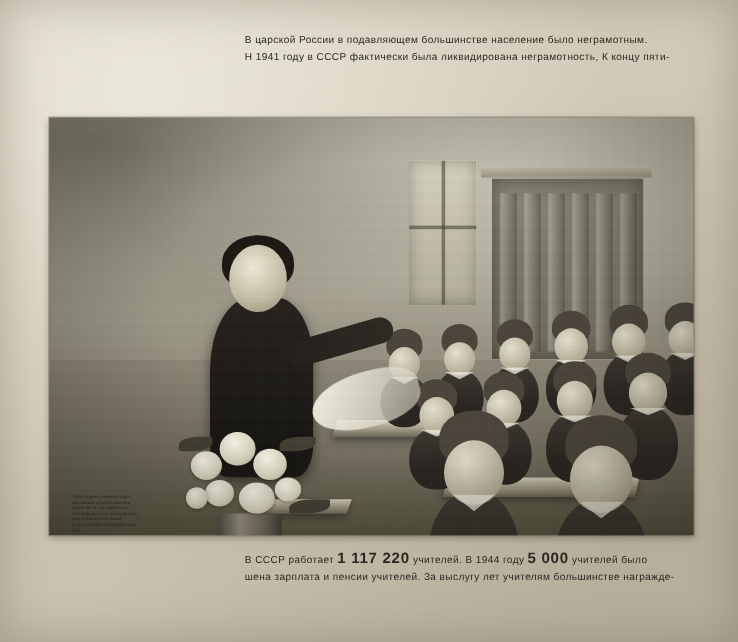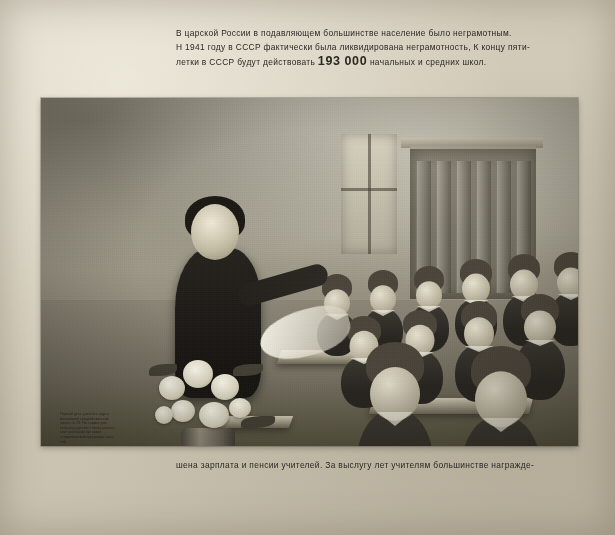--- a/index.html
+++ b/index.html
@@ -35,20 +35,21 @@
   }
 
   .text-block {
     position: absolute;
     z-index: 4;
     color: #2b2722;
     font-size: 8.4px;
     line-height: 14px;
     letter-spacing: 0.35px;
     text-align: justify;
+    margin-left: 28px;
   }
   .text-block .ln {
     display: block;
     white-space: nowrap;
   }
   .text-block .big {
     font-size: 12.5px;
     font-weight: bold;
     letter-spacing: 0.6px;
   }
@@ -264,21 +265,20 @@
   }
 </style>
 </head>
 <body>
 
 <div class="page">
 
   <div class="text-block" id="top-caption">
     <span class="ln">В царской России в подавляющем большинстве население было неграмотным.</span>
     <span class="ln">Н 1941 году в СССР фактически была ликвидирована неграмотность, К концу пяти-</span>
-    <span class="ln"><span>летки в СССР будут  действовать  </span><span class="big">193 000</span><span>  начальных  и  средних  школ.</span></span>
   </div>
 
   <div class="photo">
     <div class="tone"></div>
     <div class="wall"></div>
     <div class="wall-shadow"></div>
 
     <div class="window">
       <div class="bar-v"></div>
       <div class="bar-h"></div>
@@ -391,16 +391,17 @@
     <span class="ln">Первый день учебного года в</span>
     <span class="ln">московской средней женской</span>
     <span class="ln">школе № 23. На снимке учи-</span>
     <span class="ln">тельница русского языка разъяс-</span>
     <span class="ln">няет ученицам бух какие</span>
     <span class="ln">и практической программе заня-</span>
     <span class="ln">тий.</span>
   </div>
 
   <div class="text-block" id="bottom-caption">
+    <span class="ln"><span>В СССР работает </span><span class="big">1 117 220</span><span> учителей. В 1944 году </span><span class="big">5 000</span><span> учителей было</span></span>
     <span class="ln">шена зарплата и пенсии учителей. За выслугу лет учителям большинстве награжде-</span>
   </div>
 
 </div>
 
 </body></html>

